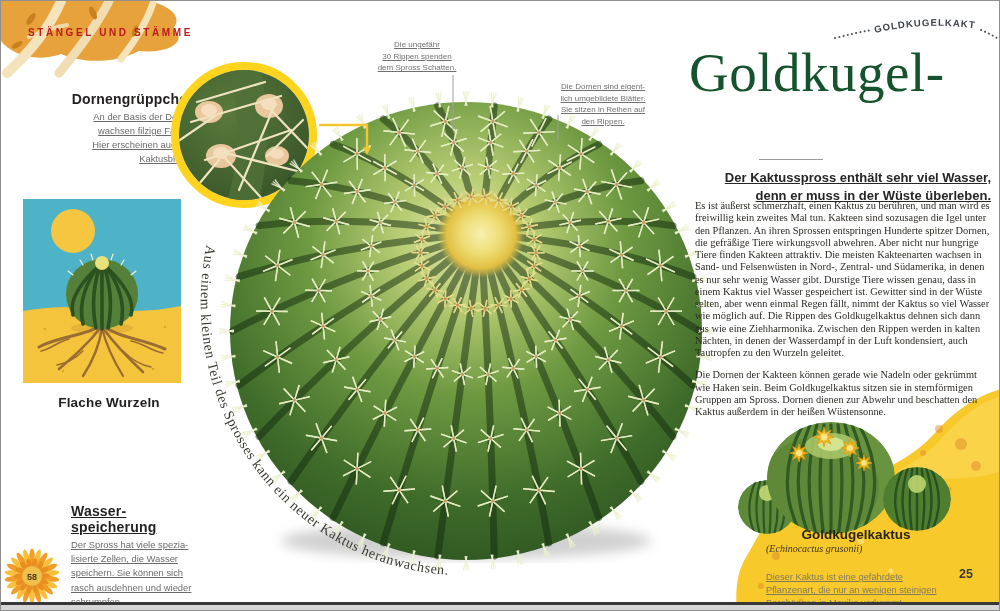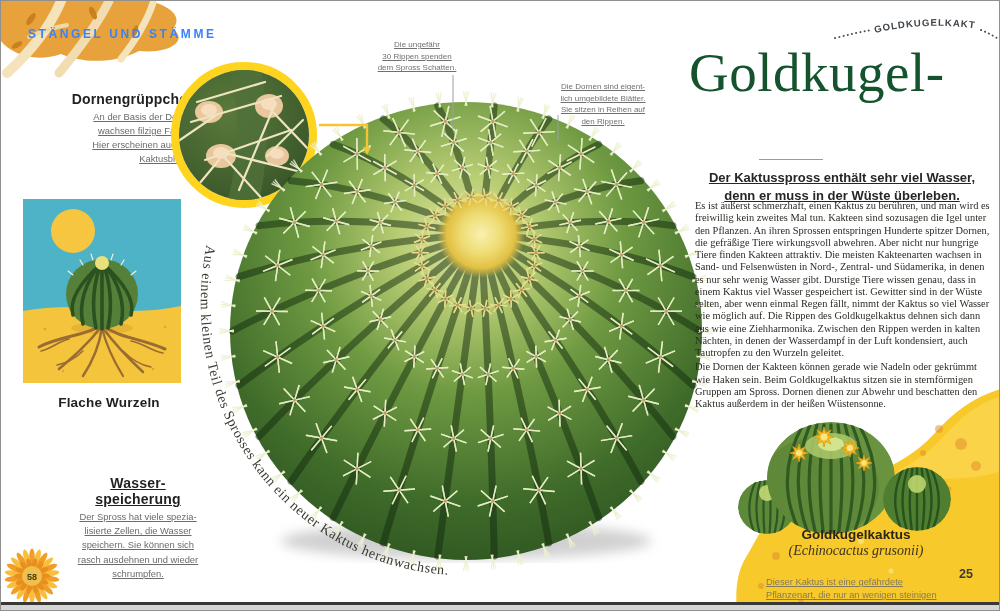--- a/index.html
+++ b/index.html
@@ -9,28 +9,28 @@
           border:1px solid #8f8f8f;box-sizing:border-box;}
   .abs{position:absolute;}
   .pre{white-space:pre-line;text-decoration:underline;}
   
   .side-head{font-weight:bold;font-size:14px;color:#221f1f;margin-bottom:3px;letter-spacing:.2px;}
   .side-body{font-size:9.4px;line-height:1.5;color:#6b6b6b;}
   .annot{font-size:8px;line-height:1.45;color:#707070;}
   
   .title{font-size:55px;line-height:1.02;color:#14532d;text-align:right;letter-spacing:.5px;}
   .divider{width:64px;height:1px;background:#9b9b9b;}
-  .intro{font-weight:bold;font-size:13px;line-height:1.4;color:#262626;text-align:center;}
+  .intro{font-weight:bold;font-size:13px;line-height:1.4;color:#262626;text-align:right;}
   .bodytext{font-size:10.4px;line-height:1.18;color:#2e2b26;text-align:left;}
-  .bodytext + .bodytext{margin-top:2px;}
+  .bodytext + .bodytext{margin-top:10px;}
   .caption-name{font-size:13.5px;font-weight:bold;color:#2a2417;text-align:center;}
-  .caption-latin{font-size:14px;font-style:italic;color:#3c3424;text-align:center;margin-top:1px;}
+  .caption-latin{font-size:10px;font-style:italic;color:#3c3424;text-align:left;margin-top:1px;}
   .caption-body{font-size:9.3px;line-height:1.42;color:#837a5c;margin-top:17px;}
   .pagenum-right{font-size:12.5px;font-weight:bold;color:#3a3a38;}
-  .tag-text{font-size:12px;font-weight:bold;letter-spacing:2.6px;color:#3b82f6;}
+  .tag-text{font-size:10px;font-weight:bold;letter-spacing:2.6px;color:#b91c1c;}
   .curve-text{font-size:14px;letter-spacing:.6px;fill:#3a3a30;}
   .runhead-text{font-size:9.6px;font-weight:bold;letter-spacing:1px;fill:#3f4449;}
   .book-edge{position:absolute;left:0;right:0;bottom:0;height:11px;pointer-events:none;
      background:linear-gradient(to bottom,rgba(0,0,0,0) 0 3px,#383838 3px 6px,#d6d6d6 6px 11px);}
   svg{display:block;}
 </style>
 </head>
 <body>
 
 <div id="spread">
@@ -103,21 +103,21 @@
         <line x1="98" y1="66" x2="101" y2="61"></line>
       <line x1="50" y1="76" x2="45" y2="72"></line>
         <line x1="108" y1="76" x2="113" y2="72"></line>
     </g>
   </svg>
 
   <div class="abs sans" style="left:22px;top:394px;width:172px;text-align:center">
     <div class="side-head" style="font-size:13.5px">Flache Wurzeln</div>
   </div>
 
-  <div class="abs sans" style="left:70px;top:474px;width:134px;text-align:center">
+  <div class="abs sans" style="left:70px;top:502px;width:134px;text-align:left">
     <div class="side-head pre" style="font-size:14px;line-height:1.15">Wasser-
 speicherung</div>
     <div class="side-body pre">Der Spross hat viele spezia-
 lisierte Zellen, die Wasser
 speichern. Sie können sich
 rasch ausdehnen und wieder
 schrumpfen.</div>
   </div>
 
   <svg class="abs" style="left:2px;top:546px" width="60" height="60" viewBox="0 0 60 60">

